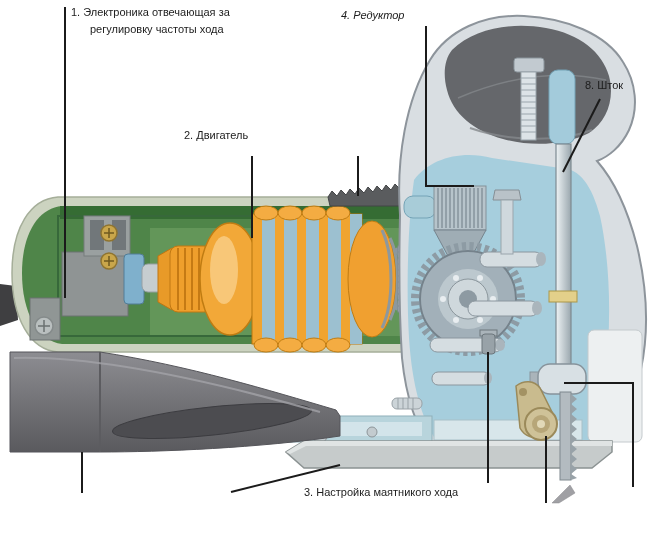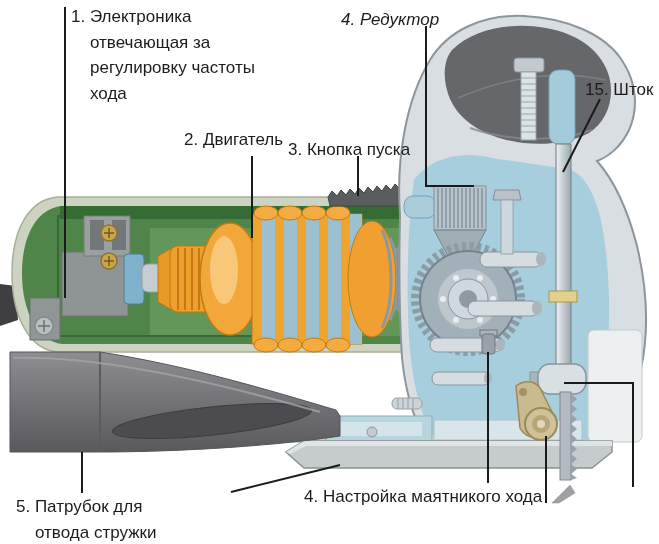--- a/index.html
+++ b/index.html
@@ -5,21 +5,21 @@
   html,body{margin:0;padding:0;}
   body{
     width:659px;height:544px;position:relative;overflow:hidden;
     background:var(--c-background,#fff);
     font-family:"Liberation Sans", sans-serif;
   }
   #stage{position:absolute;inset:0;width:659px;height:544px;}
   svg{position:absolute;left:0;top:0;}
   .lbl{
     position:absolute;
-    font-size:17px;line-height:1.5;color:var(--c-label-text,#1c1c1c);
+    font-size:11px;line-height:1.5;color:var(--c-label-text,#1c1c1c);
     padding-left:19px;text-indent:-19px;
     letter-spacing:0;
   }
   .nowrap{white-space:nowrap;}
   #l1{left:71px;top:4px;width:182px;}
   #l2{left:184px;top:127px;}
   #l3{left:288px;top:137px;}
   #l4{left:341px;top:7px;font-style:italic;}
   #l10{left:585px;top:77px;}
   #l5{left:16px;top:494px;width:158px;}
@@ -213,18 +213,16 @@
     <line class="co" x1="82" y1="452" x2="82" y2="493"></line>
     <line class="co" x1="231" y1="492" x2="340" y2="465"></line>
     <line class="co" x1="488" y1="352" x2="488" y2="483"></line>
     <line class="co" x1="546" y1="436" x2="546" y2="503"></line>
     <polyline class="co" points="564,383 633,383 633,487"></polyline>
   </g>
 </svg>
 
   <div class="lbl" id="l1">1. Электроника отвечающая за регулировку частоты хода</div>
   <div class="lbl nowrap" id="l2">2. Двигатель</div>
-  <div class="lbl nowrap" id="l3">3. Кнопка пуска</div>
   <div class="lbl nowrap" id="l4">4. Редуктор</div>
-  <div class="lbl" id="l5">5. Патрубок для отвода стружки</div>
-  <div class="lbl nowrap" id="l7">4. Настройка маятникого хода</div>
-  <div class="lbl nowrap" id="l10">15. Шток</div>
+  <div class="lbl nowrap" id="l7">3. Настройка маятникого хода</div>
+  <div class="lbl nowrap" id="l10">8. Шток</div>
 </div>
 
 </body></html>

